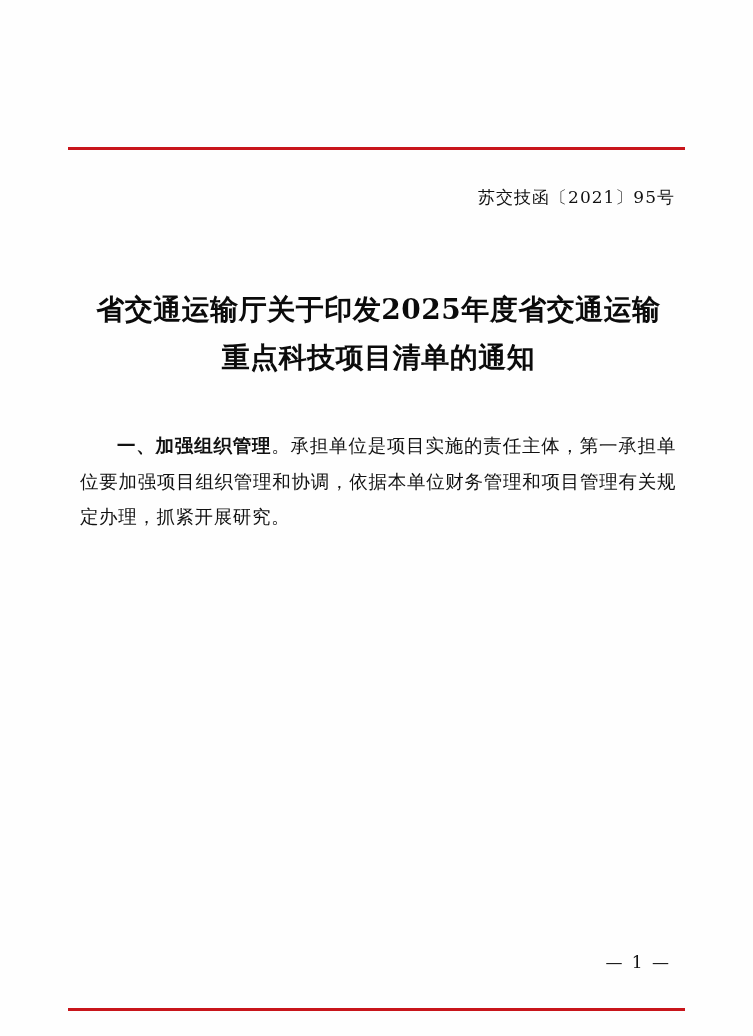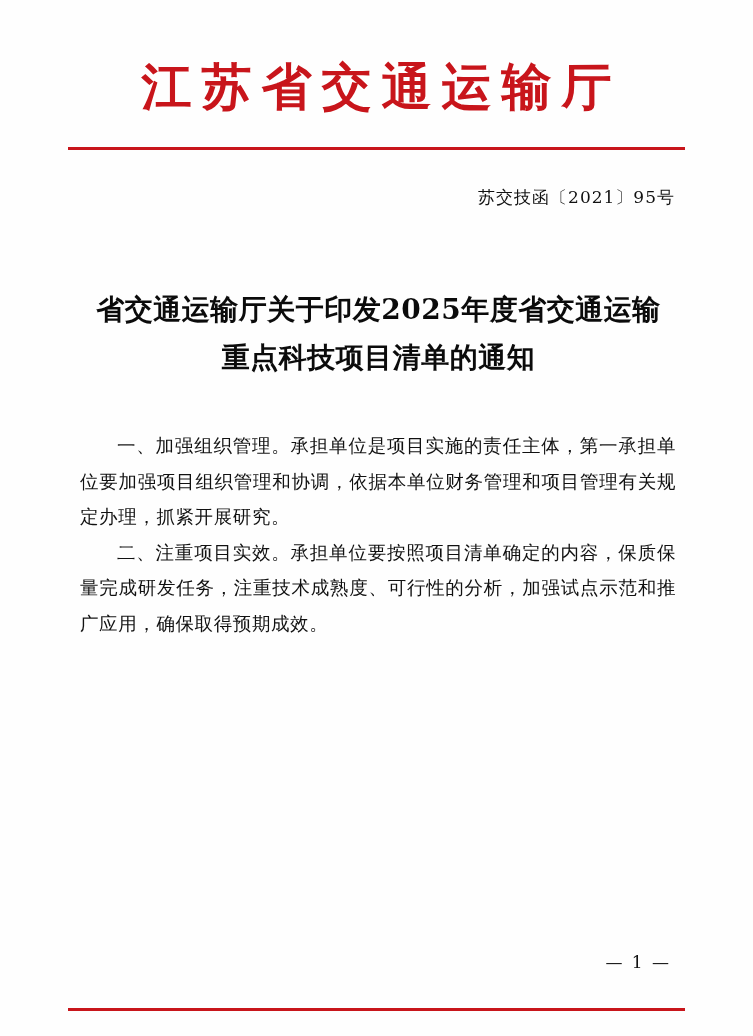--- a/index.html
+++ b/index.html
@@ -96,54 +96,50 @@
     text-align: justify;
   }
   .salutation {
     margin: 0 0 2px 0;
   }
   .para {
     margin: 0;
     text-indent: 2em;
   }
   .para b {
-    font-weight: normal;
+    font-weight: bold;
   }
 
   
   .page-number {
     position: absolute;
     top: 952px;
     right: 82px;
     font-size: 17px;
     color: #111;
     letter-spacing: 2px;
     white-space: nowrap;
   }
 </style>
 </head>
 <body>
 
 <div class="page">
 
-  <div class="masthead">
-    <div class="masthead-title">江苏省交通运输厅</div>
-  </div>
 
   <div class="red-rule red-rule-top"></div>
 
   <div class="doc-number">苏交技函〔2021〕95号</div>
 
   <div class="doc-title">省交通运输厅关于印发2025年度省交通运输重点科技项目清单的通知</div>
 
   <div class="body-block">
 
 
     <p class="para"><b>一、加强组织管理</b><span>。承担单位是项目实施的责任主体，第一承担单位要加强项目组织管理和协调，依据本单位财务管理和项目管理有关规定办理，抓紧开展研究。</span></p>
 
-    <p class="para"><b>二、注重项目实效</b><span>。承担单位要按照项目清单确定的内容，保质保量完成研发任务，注重技术成熟度、可行性的分析，加强试点示范和推广应用，确保取得预期成效。</span></p>
   </div>
 
   <div class="page-number">— 1 —</div>
 
   <div class="red-rule red-rule-bottom"></div>
 
 </div>
 
 </body></html>

